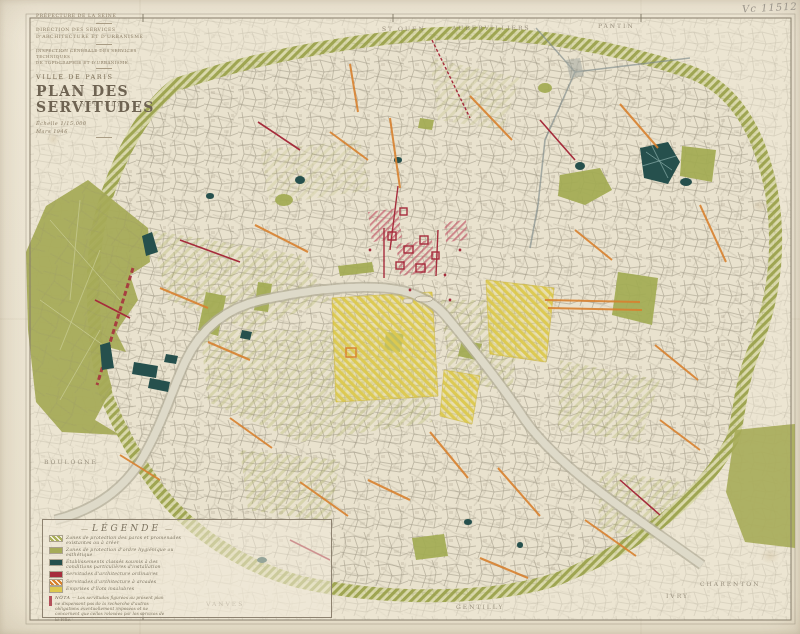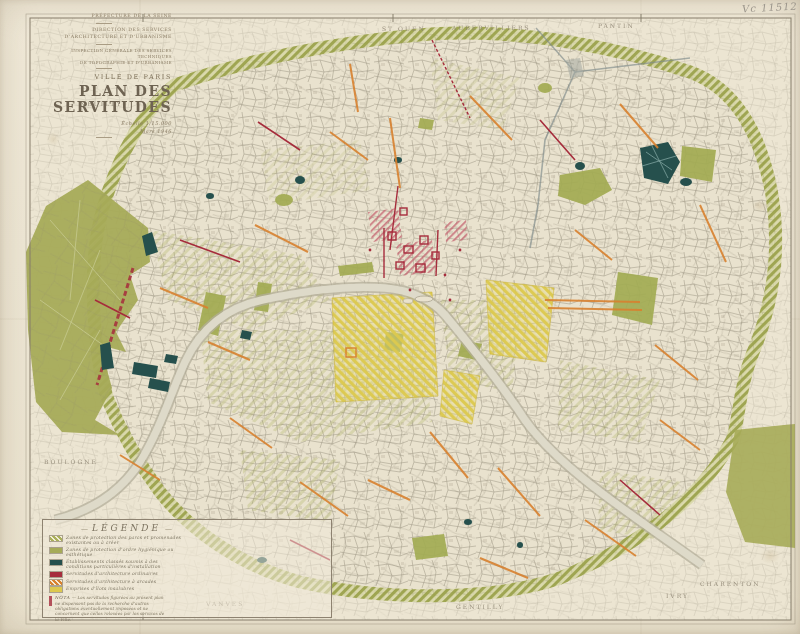--- a/index.html
+++ b/index.html
@@ -15,21 +15,21 @@
       linear-gradient(90deg, rgba(120,100,70,.05) 0 2px, transparent 2px) 139px 0/800px 100% no-repeat,
       linear-gradient(90deg, rgba(120,100,70,.04) 0 2px, transparent 2px) 640px 0/800px 100% no-repeat,
       linear-gradient(180deg, rgba(120,100,70,.04) 0 2px, transparent 2px) 0 318px/100% 634px no-repeat,
       linear-gradient(180deg,#f2ebda, #efe8d6 40%, #ece4d0);
     box-shadow: inset 0 0 42px rgba(104,86,54,.22), inset 0 0 6px rgba(104,86,54,.18);
   }
   #mapsvg{position:absolute;inset:0;}
   
   #title-block{
     position:absolute;left:36px;top:13px;width:136px;
-    text-align:right;color:#8a7c64;z-index:5;
+    text-align:left;color:#8a7c64;z-index:5;
   }
   #title-block .t-sm{font-size:4.6px;letter-spacing:.6px;line-height:1.5;font-variant:small-caps;}
   #title-block .t-xs{font-size:4.1px;letter-spacing:.4px;line-height:1.45;}
   #title-block .rule{width:16px;height:1px;background:#a99c84;margin:3px auto;}
   #title-block .t-city{font-size:6.5px;letter-spacing:1.6px;margin-top:4px;color:#7d7058;}
   #title-block .t-main{font-size:14px;letter-spacing:1.4px;color:#6e6352;margin-top:2px;font-weight:bold;}
   #title-block .t-scale{font-size:5px;letter-spacing:.5px;margin-top:5px;font-style:italic;}
   #title-block .t-date{font-size:5px;letter-spacing:.5px;margin-top:2px;font-style:italic;}
   
   #pencil-note{

